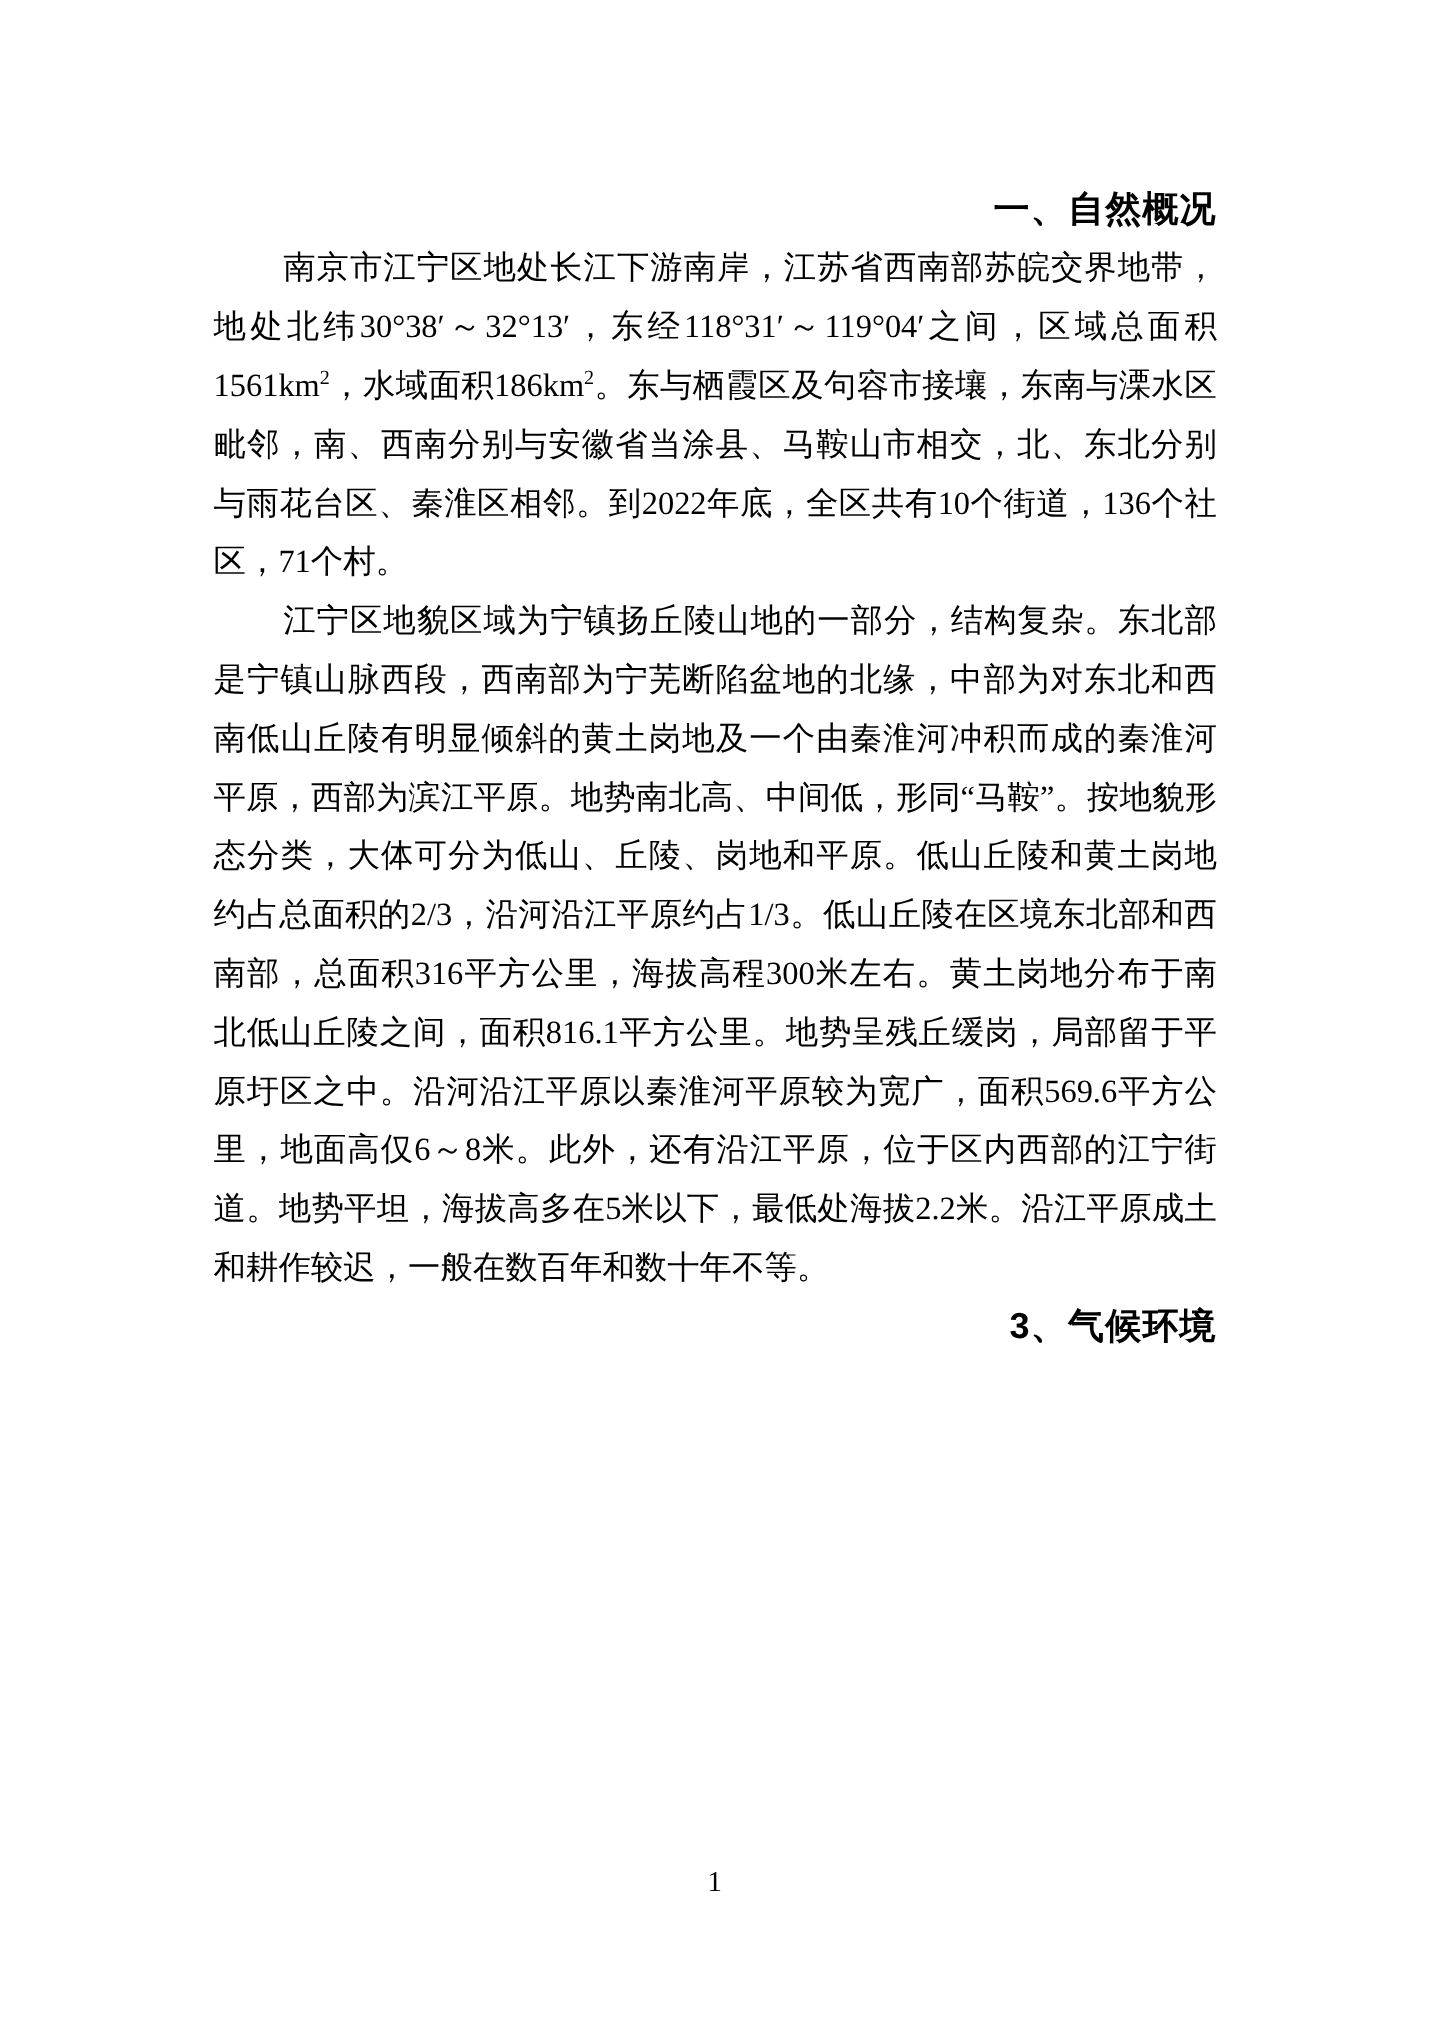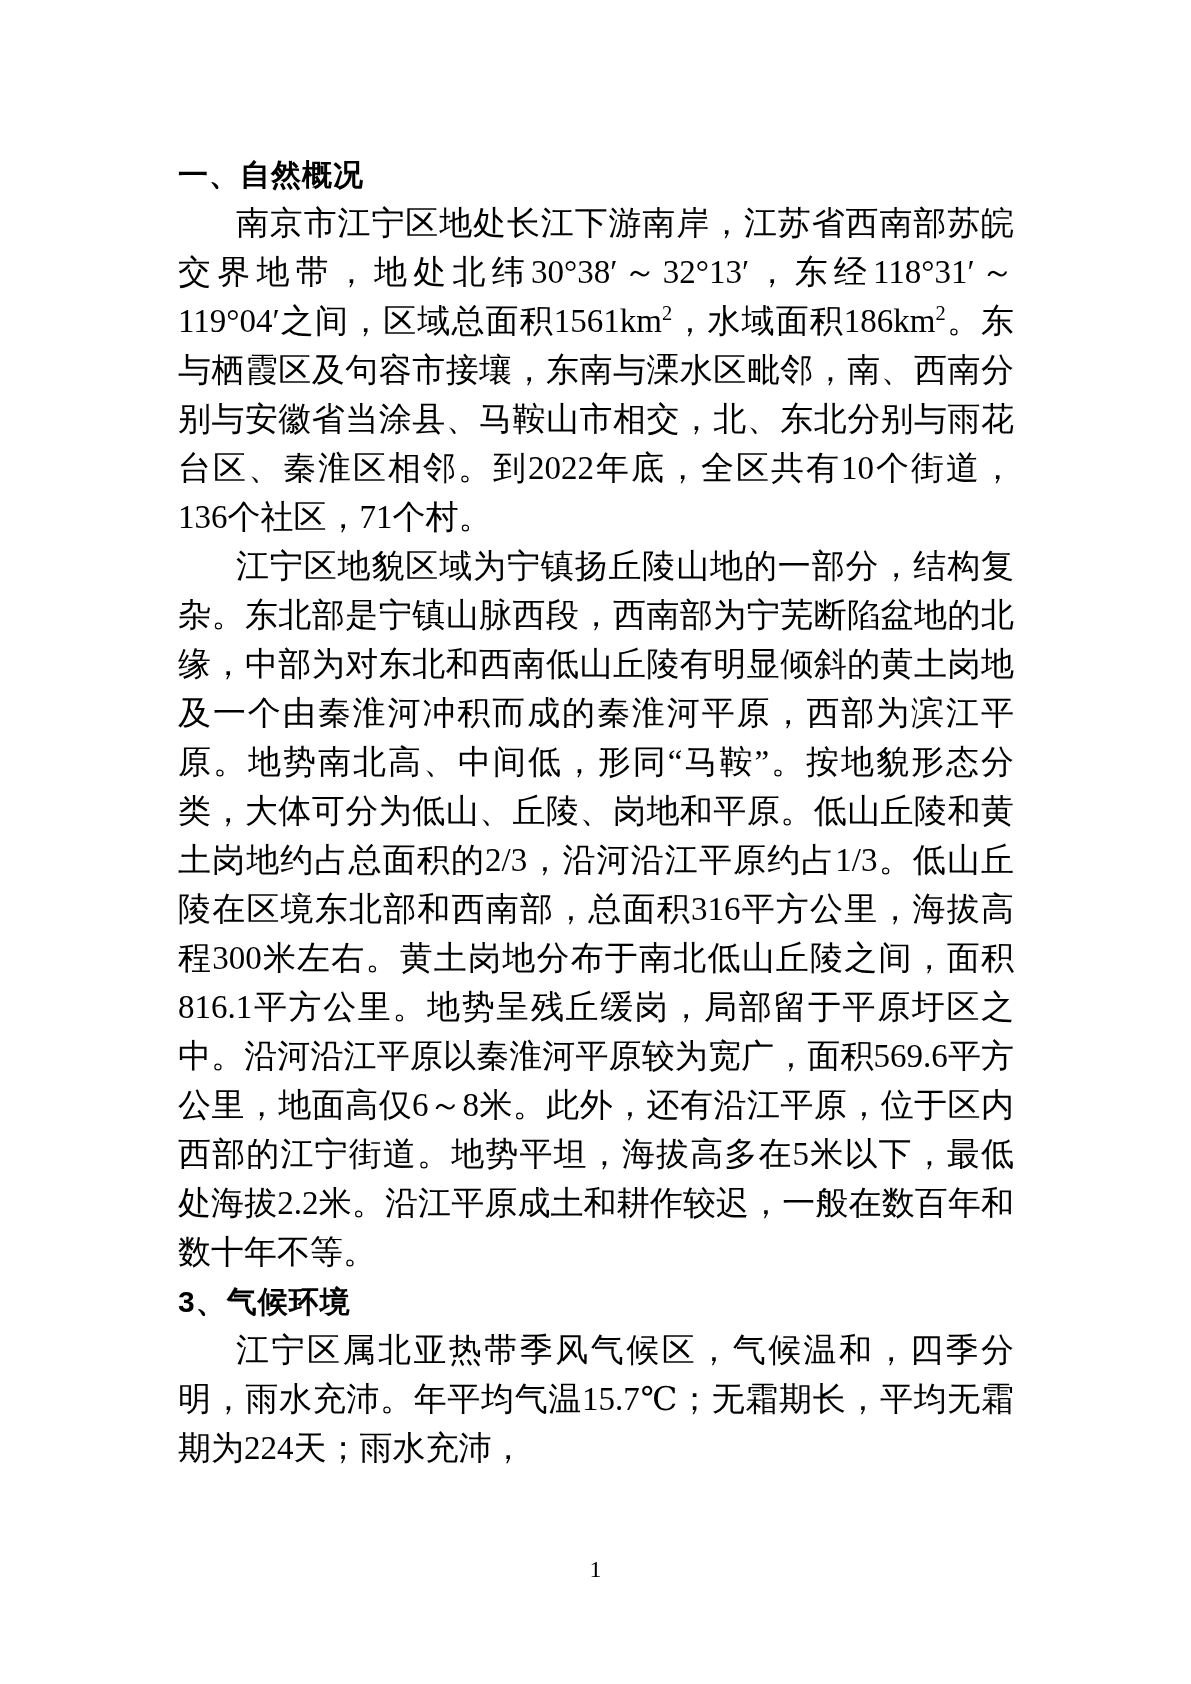--- a/index.html
+++ b/index.html
@@ -18,29 +18,29 @@
   }
   .doc-content {
     position: absolute;
     left: 178px;
     top: 150px;
     width: 836px;
   }
   .block {
     margin: 0;
     padding: 0;
-    font-size: 33px;
+    font-size: 27px;
     line-height: 49px;
     color: #000000;
   }
   .heading {
     font-family: "Liberation Sans", "DejaVu Sans", sans-serif;
     font-weight: 700;
     font-size: 30px;
-    text-align: left;
+    text-align: right;
     letter-spacing: 1px;
   }
   .paragraph {
     font-family: "Liberation Serif", "DejaVu Serif", serif;
     text-align: justify;
     text-justify: inter-character;
     text-indent: 58px;
   }
   .paragraph sup {
     font-size: 62%;
@@ -62,18 +62,17 @@
 </style>
 </head>
 <body>
 
 <div class="page">
   <main class="doc-content" id="doc-content">
       <h2 class="block heading"><span>一、自然概况</span></h2>
       <p class="block paragraph"><span>南京市江宁区地处长江下游南岸，江苏省西南部苏皖交界地带，地处北纬30°38′～32°13′，东经118°31′～119°04′之间，区域总面积1561km</span><sup>2</sup><span>，水域面积186km</span><sup>2</sup><span>。东与栖霞区及句容市接壤，东南与溧水区毗邻，南、西南分别与安徽省当涂县、马鞍山市相交，北、东北分别与雨花台区、秦淮区相邻。到2022年底，全区共有10个街道，136个社区，71个村。</span></p>
       <p class="block paragraph"><span>江宁区地貌区域为宁镇扬丘陵山地的一部分，结构复杂。东北部是宁镇山脉西段，西南部为宁芜断陷盆地的北缘，中部为对东北和西南低山丘陵有明显倾斜的黄土岗地及一个由秦淮河冲积而成的秦淮河平原，西部为滨江平原。地势南北高、中间低，形同“马鞍”。按地貌形态分类，大体可分为低山、丘陵、岗地和平原。低山丘陵和黄土岗地约占总面积的2/3，沿河沿江平原约占1/3。低山丘陵在区境东北部和西南部，总面积316平方公里，海拔高程300米左右。黄土岗地分布于南北低山丘陵之间，面积816.1平方公里。地势呈残丘缓岗，局部留于平原圩区之中。沿河沿江平原以秦淮河平原较为宽广，面积569.6平方公里，地面高仅6～8米。此外，还有沿江平原，位于区内西部的江宁街道。地势平坦，海拔高多在5米以下，最低处海拔2.2米。沿江平原成土和耕作较迟，一般在数百年和数十年不等。</span></p>
       <h2 class="block heading"><span>3、气候环境</span></h2>
-      <p class="block paragraph"><span>江宁区属北亚热带季风气候区，气候温和，四季分明，雨水充沛。年平均气温15.7℃；无霜期长，平均无霜期为224天；雨水充沛，</span></p>
     </main>
   <footer class="page-footer">
     <span class="page-number">1</span>
   </footer>
 </div>
 
 </body></html>

